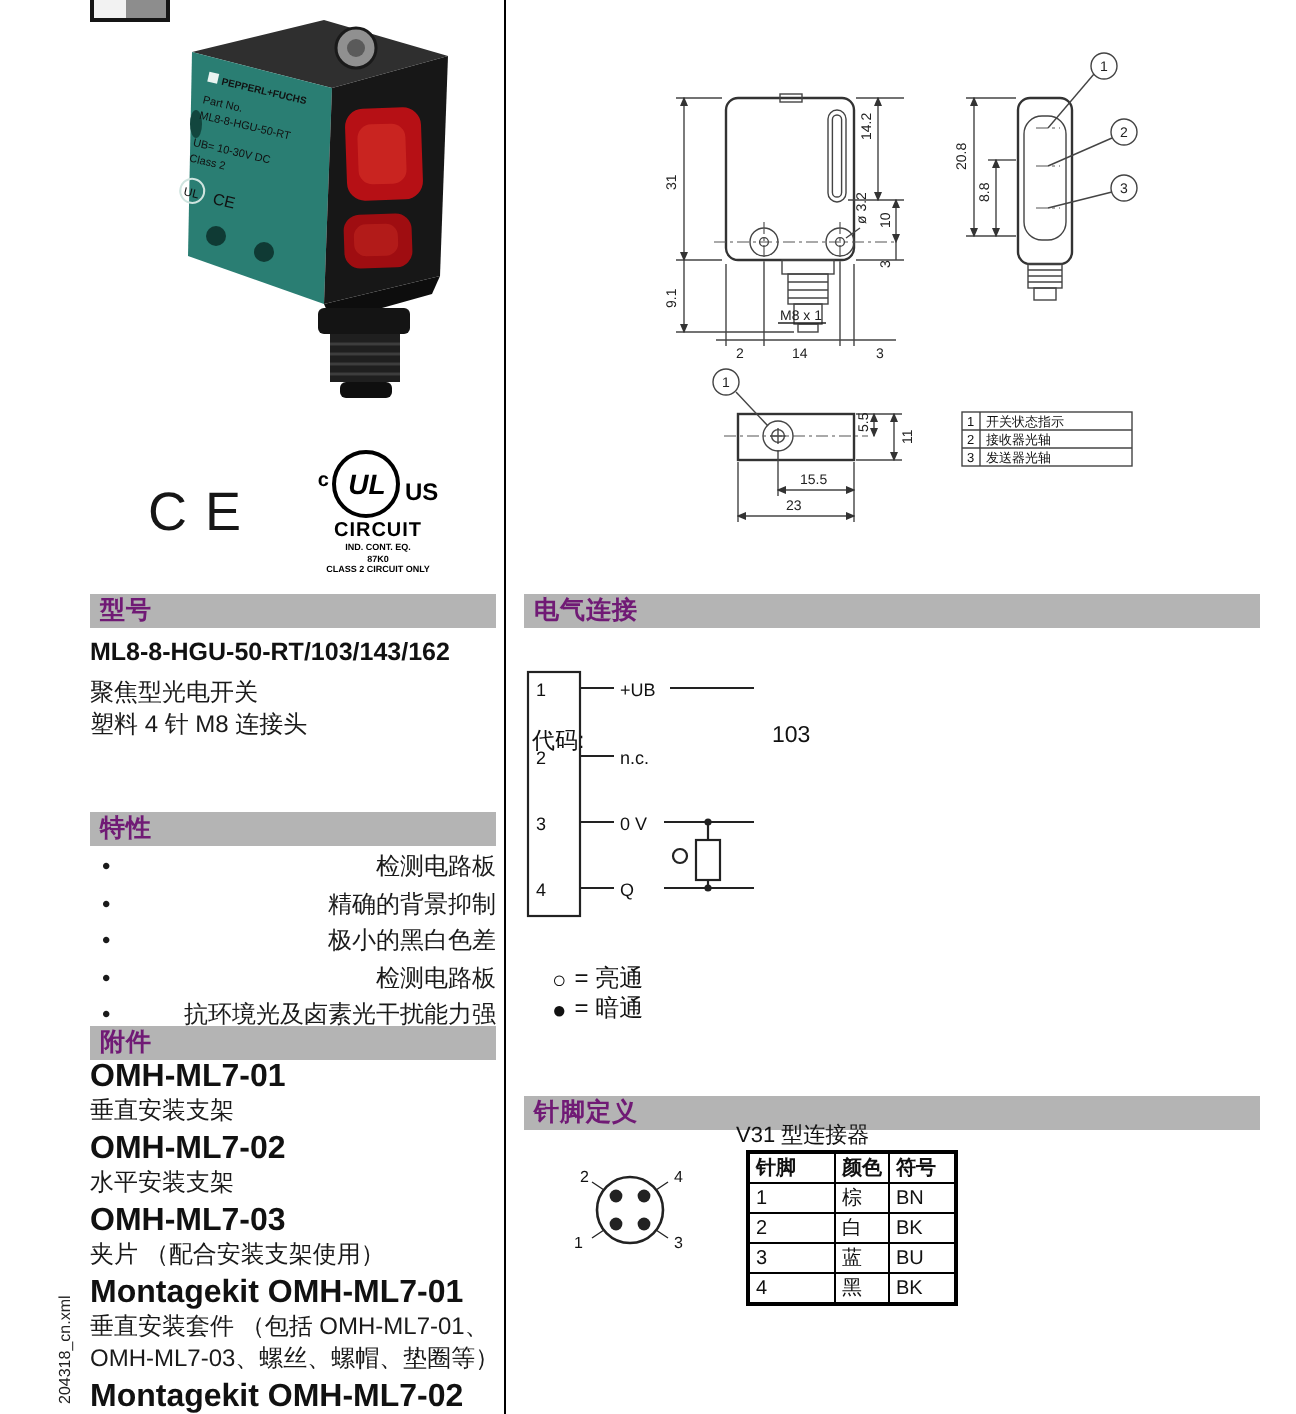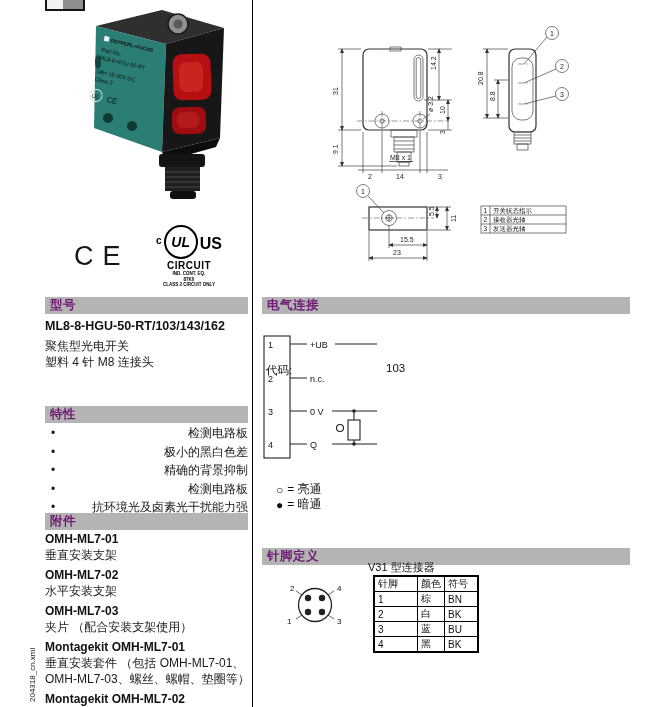--- a/index.html
+++ b/index.html
@@ -8,46 +8,46 @@
   .abs{position:absolute;}
   .vdivider{position:absolute;left:252px;top:0;width:1px;height:707px;background:#000;}
   .sec-bar{position:absolute;height:17px;background:#b4b4b4;display:flex;align-items:center;}
   .sec-bar span{font-size:12.5px;font-weight:bold;color:#701a75;padding-left:5px;letter-spacing:.5px;}
   .partnum{font-size:12.5px;font-weight:bold;}
   .body-txt{font-size:12px;line-height:16px;color:#1a1a1a;}
   ul.feat{list-style:none;margin:0;padding:0;}
   ul.feat li{position:relative;font-size:12px;line-height:18.6px;padding-left:19px;color:#1a1a1a;}
   ul.feat li::before{content:"•";position:absolute;left:3px;top:0;}
   .acc-item{margin-bottom:4px;width:208px;}
-  .acc-name{font-size:12px;font-weight:bold;line-height:16px;}
+  .acc-name{font-size:16px;font-weight:bold;line-height:16px;}
   .acc-desc{font-size:12px;line-height:16px;color:#1a1a1a;}
   .side-text{position:absolute;left:28px;top:702px;transform:rotate(-90deg);transform-origin:0 0;
              font-size:8px;color:#222;white-space:nowrap;}
   svg text{font-family:"Liberation Sans","DejaVu Sans",sans-serif;fill:#111;}
   .dim{font-size:7px;fill:#222;}
   .thick{stroke:#333;stroke-width:1.2;fill:none;}
   .thin{stroke:#444;stroke-width:.7;fill:none;}
   .cl{stroke:#555;stroke-width:.6;fill:none;stroke-dasharray:6 2 1.5 2;}
   
   .code-label{font-size:11.5px;color:#111;margin-top:48px;}
   .elec-legend{display:flex;align-items:center;font-size:12px;gap:4px;}
   .elec-legend .sym{font-size:12px;line-height:12px;}
   
   table.pintab{border-collapse:collapse;border:2px solid #000;font-size:10px;}
   table.pintab td,table.pintab th{border:1px solid #000;padding:0 3px;height:11px;text-align:left;font-weight:normal;}
-  table.pintab th{font-weight:normal;margin-top:24px;}
+  table.pintab th{font-weight:bold;margin-top:24px;}
   .v31{font-size:11px;color:#111;}
   
   .ce{font-size:27px;letter-spacing:9px;color:#161616;font-weight:400;}
   .ulmark{width:86px;text-align:center;color:#000;}
   .ulrow{display:flex;align-items:center;justify-content:center;gap:2px;}
   .ulcircle{width:30px;height:30px;border:2.5px solid #000;border-radius:50%;display:flex;align-items:center;justify-content:center;
             font-size:14px;font-weight:bold;font-style:italic;}
   .ulc{font-size:10px;font-weight:bold;align-self:flex-start;margin-top:10px;}
-  .ulus{font-size:16px;font-weight:bold;align-self:flex-end;margin-bottom:6px;}
+  .ulus{font-size:12px;font-weight:bold;align-self:flex-end;margin-bottom:6px;}
   .ullisted{font-size:10px;font-weight:bold;letter-spacing:.5px;margin-top:1px;}
   .ultiny{font-size:4.5px;font-weight:bold;line-height:5.5px;}
   .frag{position:absolute;left:45px;top:0;width:36px;height:9px;border:2px solid #151515;border-top:none;display:flex;}
   .frag .a{width:45%;background:#f2f2f2;}
   .frag .b{width:55%;background:#8d8d8d;}
 </style>
 </head>
 <body>
 
 <div id="page">
@@ -251,22 +251,22 @@
   </div>
   <div class="abs partnum" style="left:45px;top:319px;">ML8-8-HGU-50-RT/103/143/162</div>
   <div class="abs body-txt" style="left:45px;top:338px;">聚焦型光电开关</div>
   <div class="abs body-txt" style="left:45px;top:354px;">塑料 4 针 M8 连接头</div>
 
   <div class="sec-bar" style="left:45px;top:406px;width:203px;">
     <span>特性</span>
   </div>
   <ul class="feat abs" style="left:48px;top:424px;width:200px;text-align:right;">
     <li>检测电路板</li>
+    <li>精确的背景抑制</li>
     <li>极小的黑白色差</li>
-    <li>精确的背景抑制</li>
     <li>检测电路板</li>
     <li>抗环境光及卤素光干扰能力强</li>
   </ul>
 
   <div class="sec-bar" style="left:45px;top:513px;width:203px;">
     <span>附件</span>
   </div>
   <div class="abs" style="left:45px;top:531px;">
     <div class="acc-item">
       <div class="acc-name">OMH-ML7-01</div>

